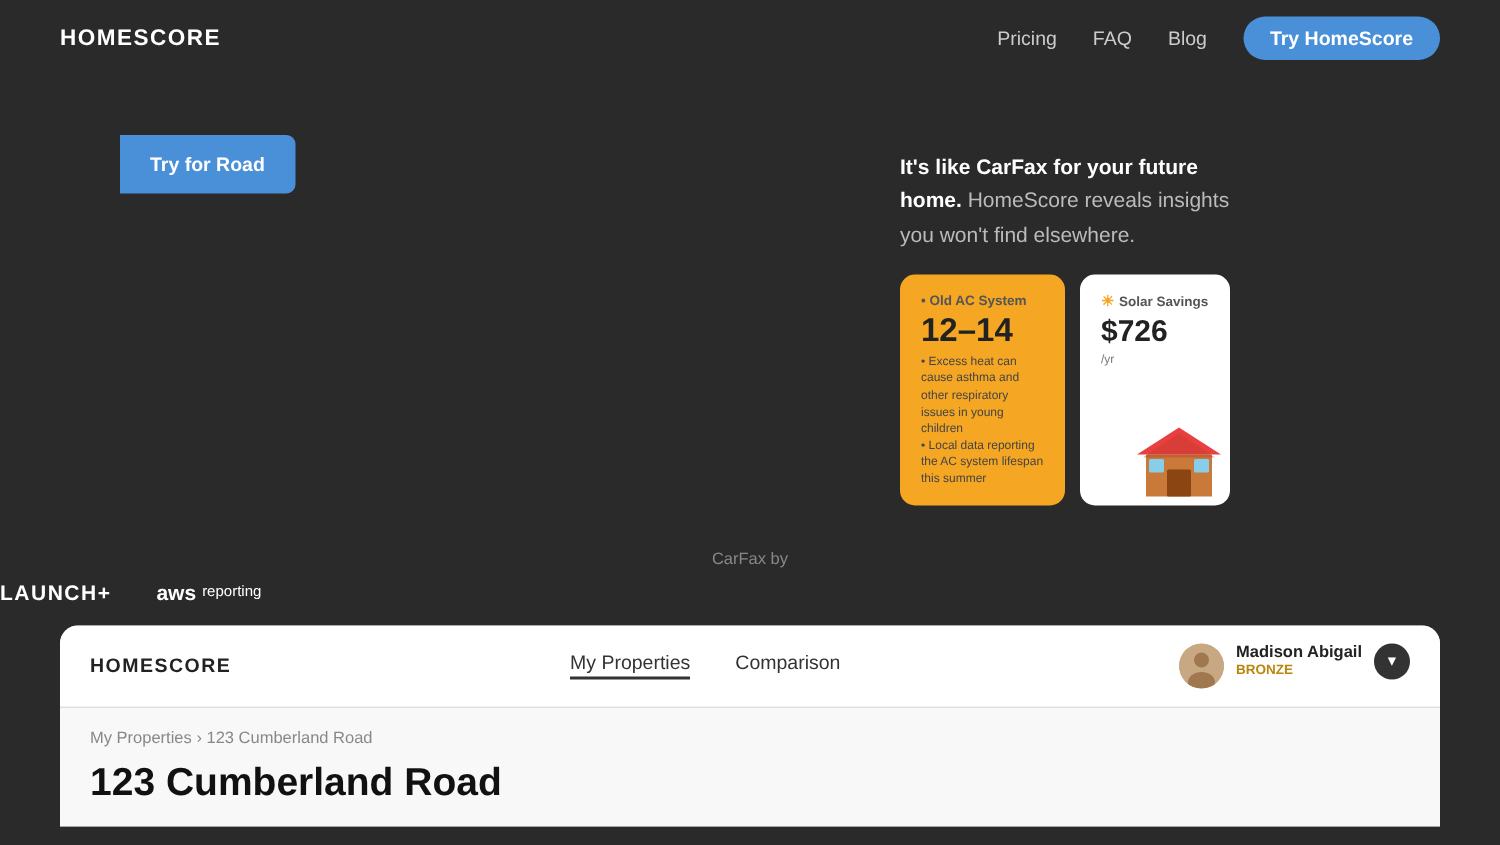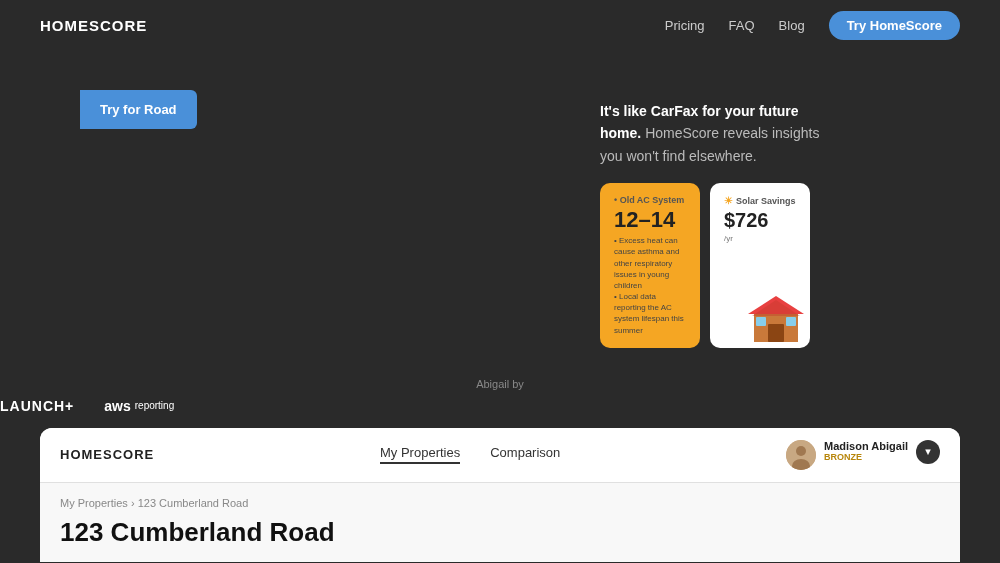--- a/index.html
+++ b/index.html
@@ -117,21 +117,21 @@
 
     
     .cards-row {
       display: flex;
       gap: 10px;
     }
     .card-orange {
       background: #f5a623;
       border-radius: 10px;
       padding: 12px 14px;
-      width: 100px;
+      width: 110px;
       font-size: 11px;
       color: #333;
     }
     .card-orange .card-label {
       font-size: 9px;
       font-weight: 600;
       margin-bottom: 4px;
       color: #555;
     }
     .card-orange .card-value {
@@ -383,21 +383,21 @@
           <rect x="10" y="23" width="10" height="9" fill="#87CEEB" rx="1"></rect>
           <rect x="40" y="23" width="10" height="9" fill="#87CEEB" rx="1"></rect>
           <polygon points="30,6 54,22 6,22" fill="#c0392b" opacity="0.4"></polygon>
         </svg>
       </div>
     </div>
   </div>
 </section>
 
 <div class="backed">
-  <div class="backed-label">Abigail by</div>
+  <div class="backed-label">CarFax by</div>
   <div class="backed-logos">
     <span class="launch-logo">LAUNCH+</span>
     <span class="aws-logo">
       <span class="aws-text">aws</span>
       <span class="startups-text">reporting</span>
     </span>
   </div>
 </div>
 
 <div class="bottom-panel">

